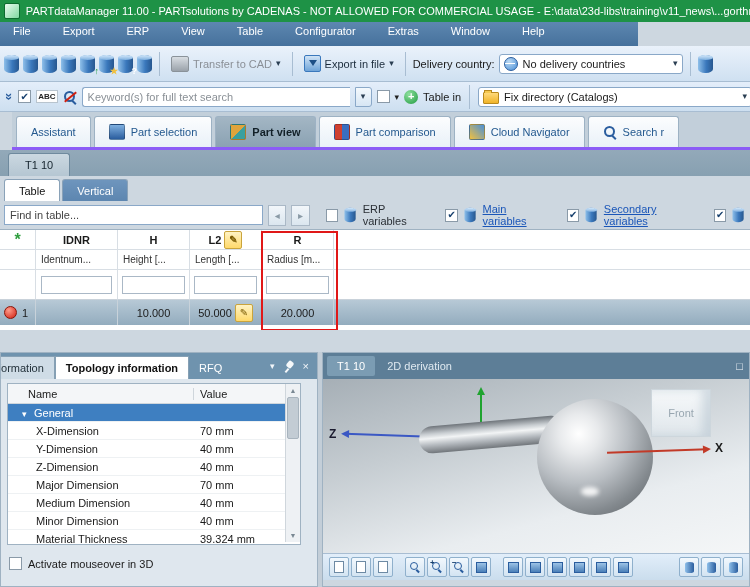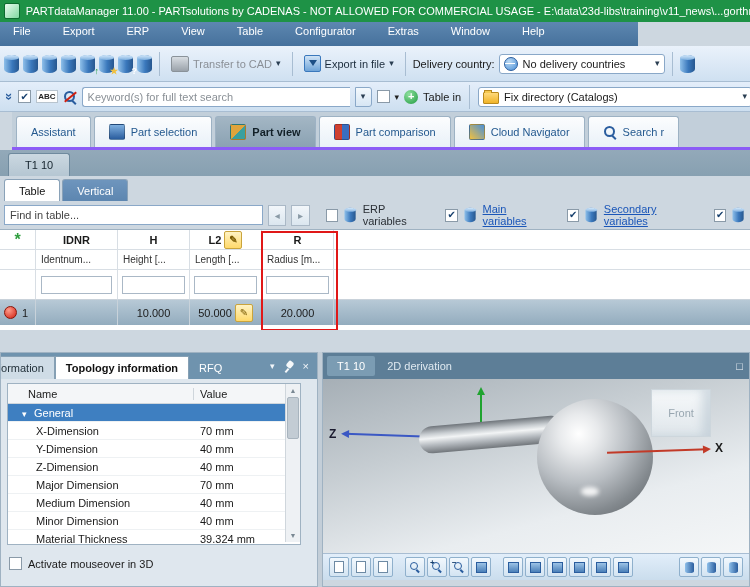--- a/index.html
+++ b/index.html
@@ -204,21 +204,21 @@
       <span class="caret">▾</span>
     </span>
     <span class="sep"></span>
     <span class="graybtn" style="color:#1a2a3a">
       <span class="expicon"></span>
       <span>Export in file</span>
       <span class="caret">▾</span>
     </span>
     <span class="sep"></span>
     <span>Delivery country:</span>
-    <span class="combo" style="width:166px">
+    <span class="combo" style="width:184px">
       <span class="globe"></span>
       <span style="flex:1">No delivery countries</span>
       <span class="caret">▾</span>
     </span>
     <span class="sep"></span>
     <span class="dbicon"></span>
   </div>
 
   <div class="tb2">
     <span class="chev">»</span>

